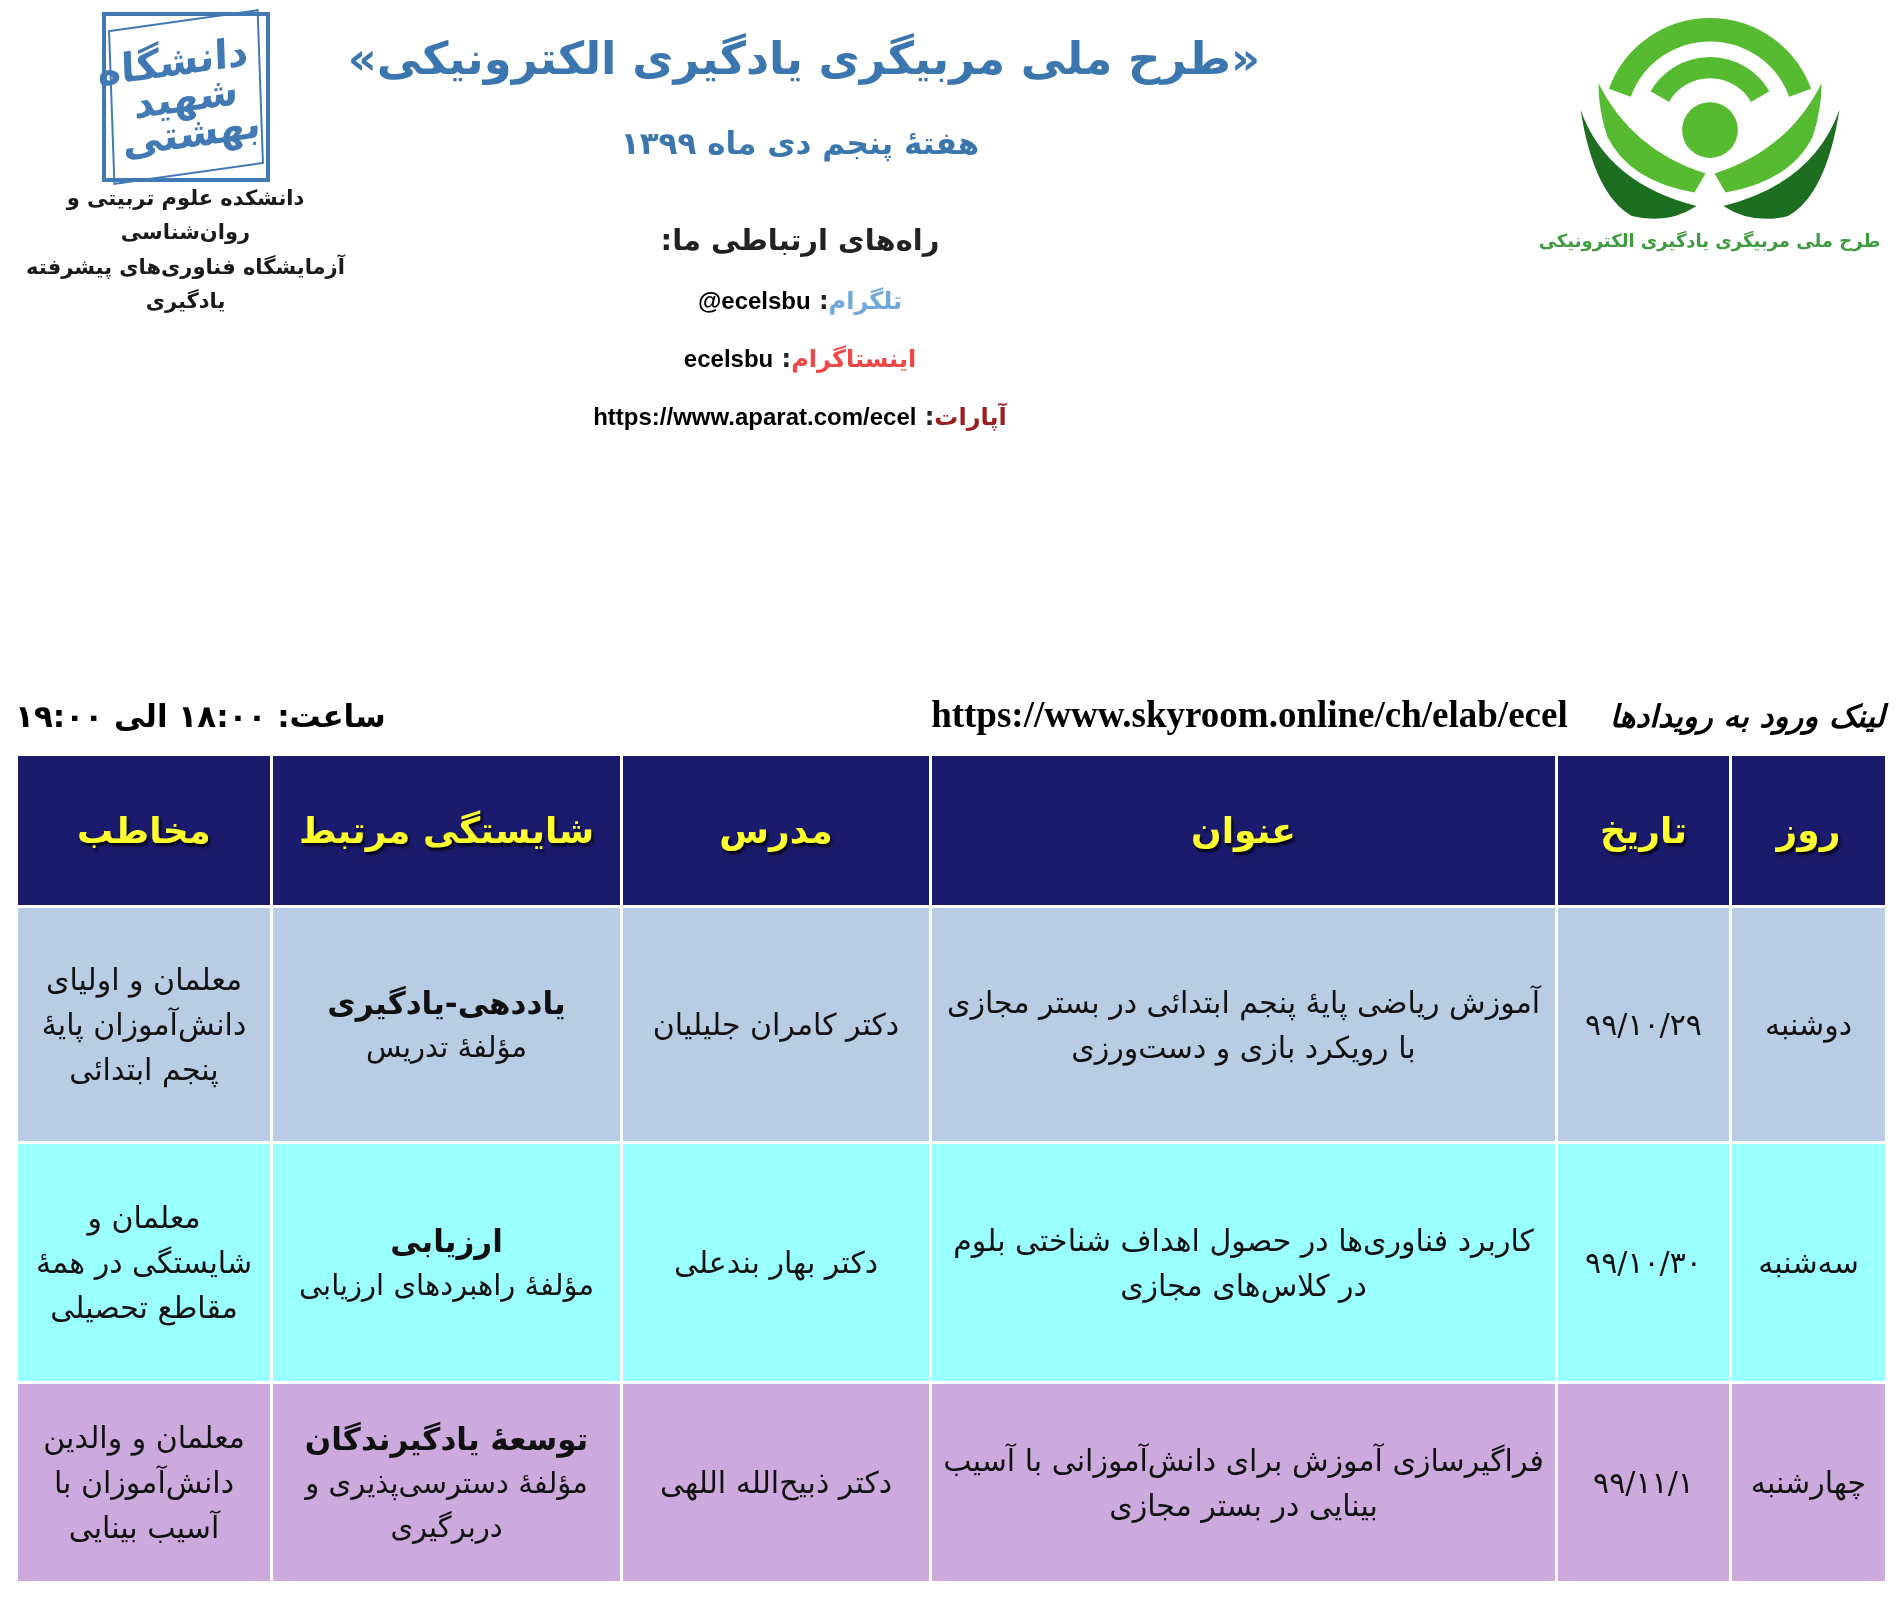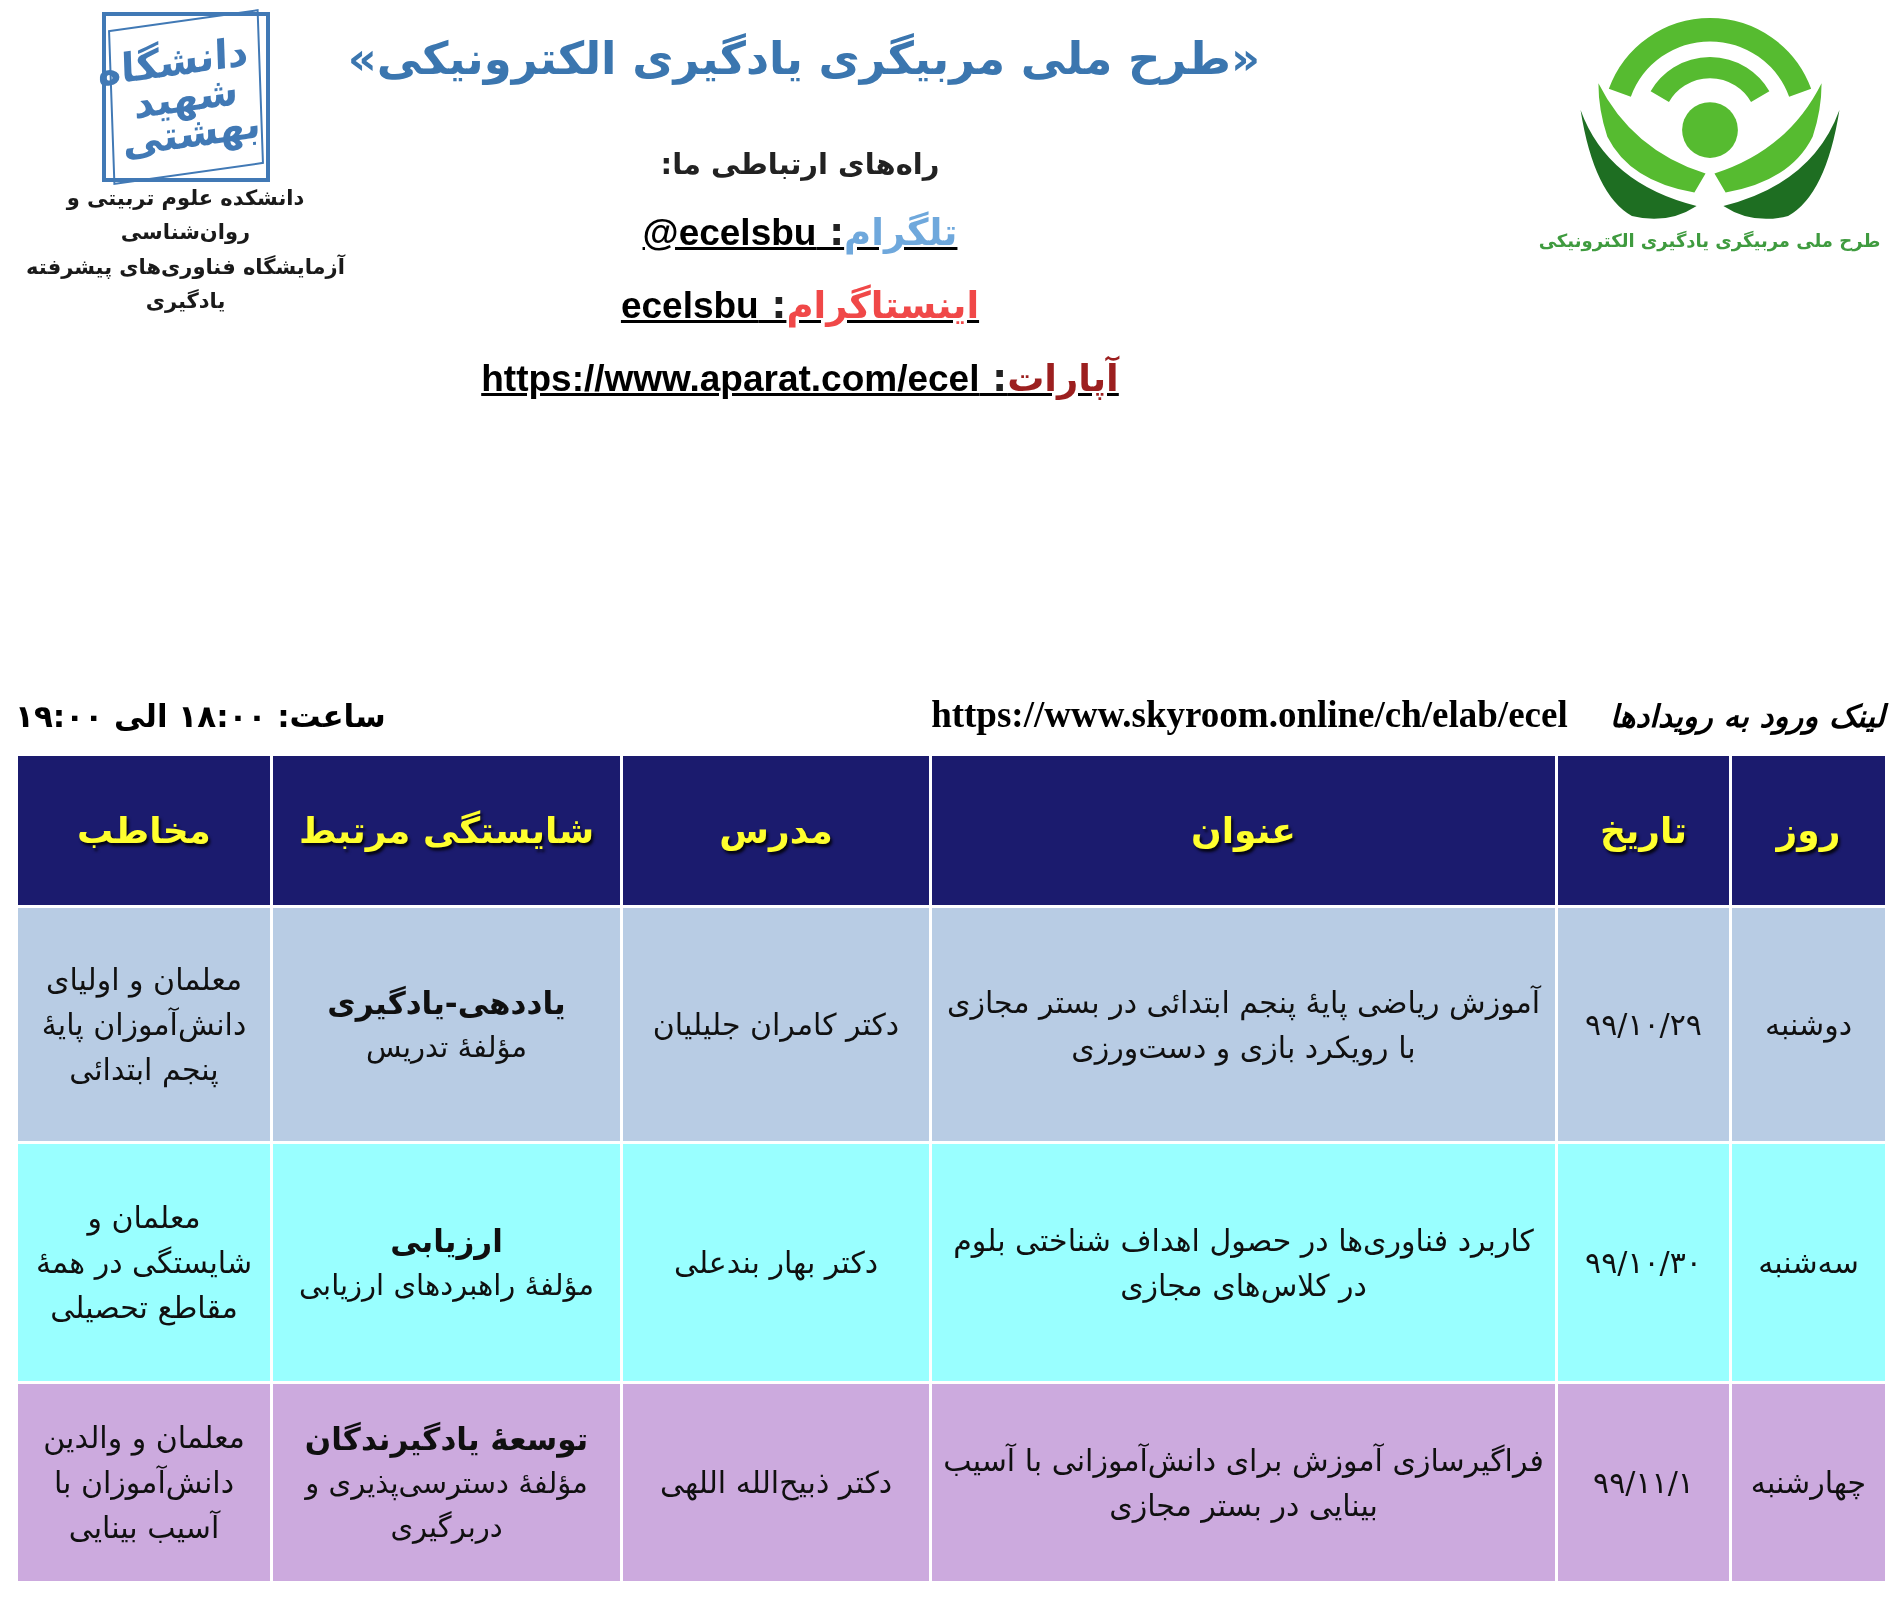--- a/index.html
+++ b/index.html
@@ -17,21 +17,21 @@
   .uni-word.w3{text-align:left;padding-left:10px;}
   .uni-line{font-size:21px;font-weight:bold;color:#1a1a1a;line-height:1.6;}
   .uni-line + .uni-line{margin-top:2px;}
 
   
   .center-block{position:absolute;top:18px;left:340px;width:920px;text-align:center;}
   .main-title{margin:14px 0 0;font-size:45px;font-weight:bold;text-align:right;}
   .sub-title{margin:40px 0 0;font-size:31px;font-weight:bold;}
   .contact{margin-top:62px;}
   .contact-heading{font-size:29px;font-weight:bold;color:#222;margin-top:46px;}
-  .contact-line{margin-top:30px;font-size:37px;font-weight:bold;text-decoration:underline;}
+  .contact-line{margin-top:30px;font-size:24px;font-weight:bold;}
   .c-label{font-weight:bold;}
   .c-colon{color:#222;}
   .c-value{color:#000;font-family:"Liberation Sans","DejaVu Sans",sans-serif;font-weight:bold;}
 
   
   .project-block{position:absolute;top:14px;right:18px;width:345px;text-align:center;}
   .project-caption{margin-top:0px;font-size:18px;font-weight:bold;letter-spacing:-0.5px;}
 
   
   .link-row{position:absolute;top:693px;left:15px;width:1870px;display:flex;
@@ -67,20 +67,21 @@
         <div class="uni-word w2">شهید</div>
         <div class="uni-word w3">بهشتی</div>
       </div>
     </div>
     <div class="uni-line">دانشکده علوم تربیتی و روان‌شناسی</div>
     <div class="uni-line">آزمایشگاه فناوری‌های پیشرفته یادگیری</div>
   </div>
 
   <div class="center-block">
     <h1 class="main-title" style="color: rgb(59, 118, 175);">«طرح ملی مربیگری یادگیری الکترونیکی»</h1>
+    <h2 class="sub-title" style="color: rgb(59, 118, 175);">هفتهٔ پنجم دی ماه ۱۳۹۹</h2>
 
     <div class="contact">
       <div class="contact-heading">راه‌های ارتباطی ما:</div>
 
       <div class="contact-line">
         <span class="c-label" style="color: rgb(111, 168, 220);">تلگرام</span><span class="c-colon">: </span>
         <span class="c-value" dir="ltr">@ecelsbu</span>
       </div>
 
       <div class="contact-line">

